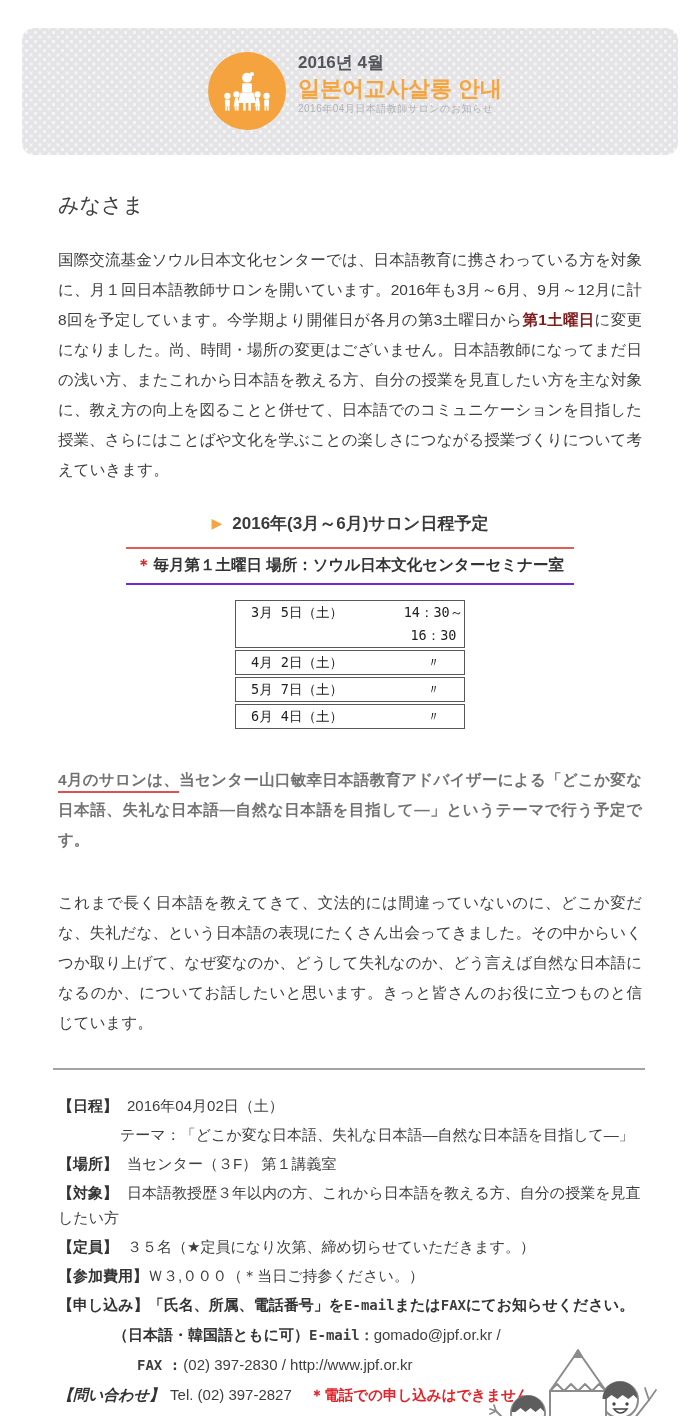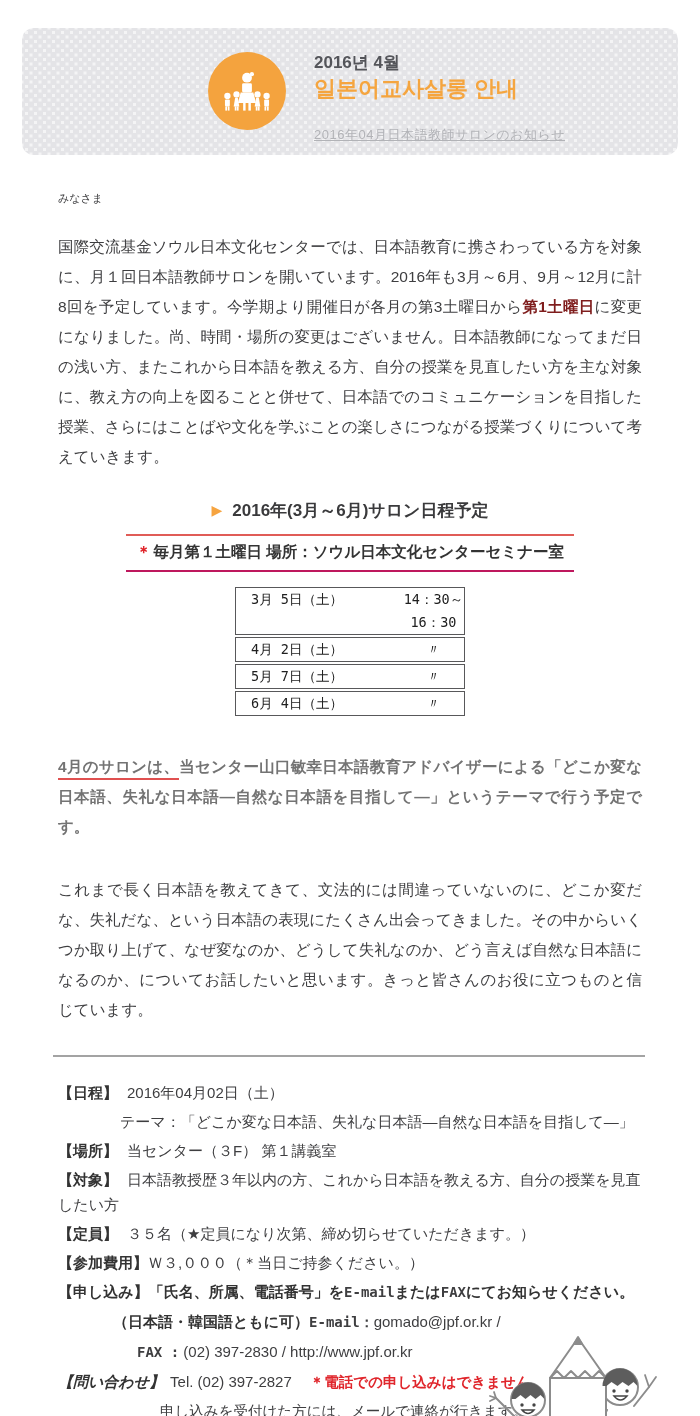--- a/index.html
+++ b/index.html
@@ -13,35 +13,35 @@
     background-color:#e4e4e7;
     background-image:
       radial-gradient(circle, rgba(255,255,255,.6) 1.5px, transparent 1.6px),
       radial-gradient(circle, rgba(255,255,255,.6) 1.5px, transparent 1.6px);
     background-size:9px 9px;background-position:0 0,4.5px 4.5px;
   }
   .header-icon{
     position:absolute;left:186px;top:24px;width:78px;height:78px;border-radius:50%;
     background:#f4a33e;display:flex;align-items:center;justify-content:center;
   }
-  .header-text{position:absolute;left:292px;top:25px;}
+  .header-text{position:absolute;left:276px;top:25px;}
   .h-month{font-size:17px;font-weight:700;color:#54555a;line-height:20px;}
   .h-title{font-size:22px;font-weight:700;color:#f5a53f;line-height:26px;margin-top:3px;}
-  .h-sub{font-size:13px;color:#b2b3b7;margin-top:24px;letter-spacing:.5px;text-decoration:underline;}
+  .h-sub{font-size:10px;color:#b2b3b7;margin-top:0;letter-spacing:.5px;}
   
   .content{padding:0 58px;position:relative;}
-  .greeting{margin:36px 0 0;font-size:11px;}
+  .greeting{margin:36px 0 0;font-size:21px;}
   .para{font-size:15.5px;line-height:30px;text-align:justify;color:#3e3e40;}
   .intro{margin:26px 0 0;}
   .red-bold{color:#7f1d1d;font-weight:700;}
   .sched-title{margin-top:27px;text-align:center;font-size:17px;font-weight:700;color:#3a3a3c;}
   .tri{color:#f6a440;margin-right:10px;font-size:14px;vertical-align:1px;}
   .sched-note{
     margin:12px auto 0;width:fit-content;padding:6px 10px 7px;
-    border-top:2px solid #e05c57;border-bottom:2px solid #be185d;
+    border-top:2px solid #e05c57;border-bottom:2px solid #6d28d9;
     font-size:15.5px;font-weight:700;color:#333;
   }
   .note-mark{color:#e0262c;margin-right:2px;}
   .sched-table{width:230px;margin:15px auto 12px;}
   .srow{
     display:flex;border:1px solid #58585a;margin-bottom:2px;
     font-family:"DejaVu Sans Mono","Liberation Mono",monospace;
     font-size:13.5px;color:#202020;line-height:23px;
   }
   .srow:last-child{margin-bottom:0;}

